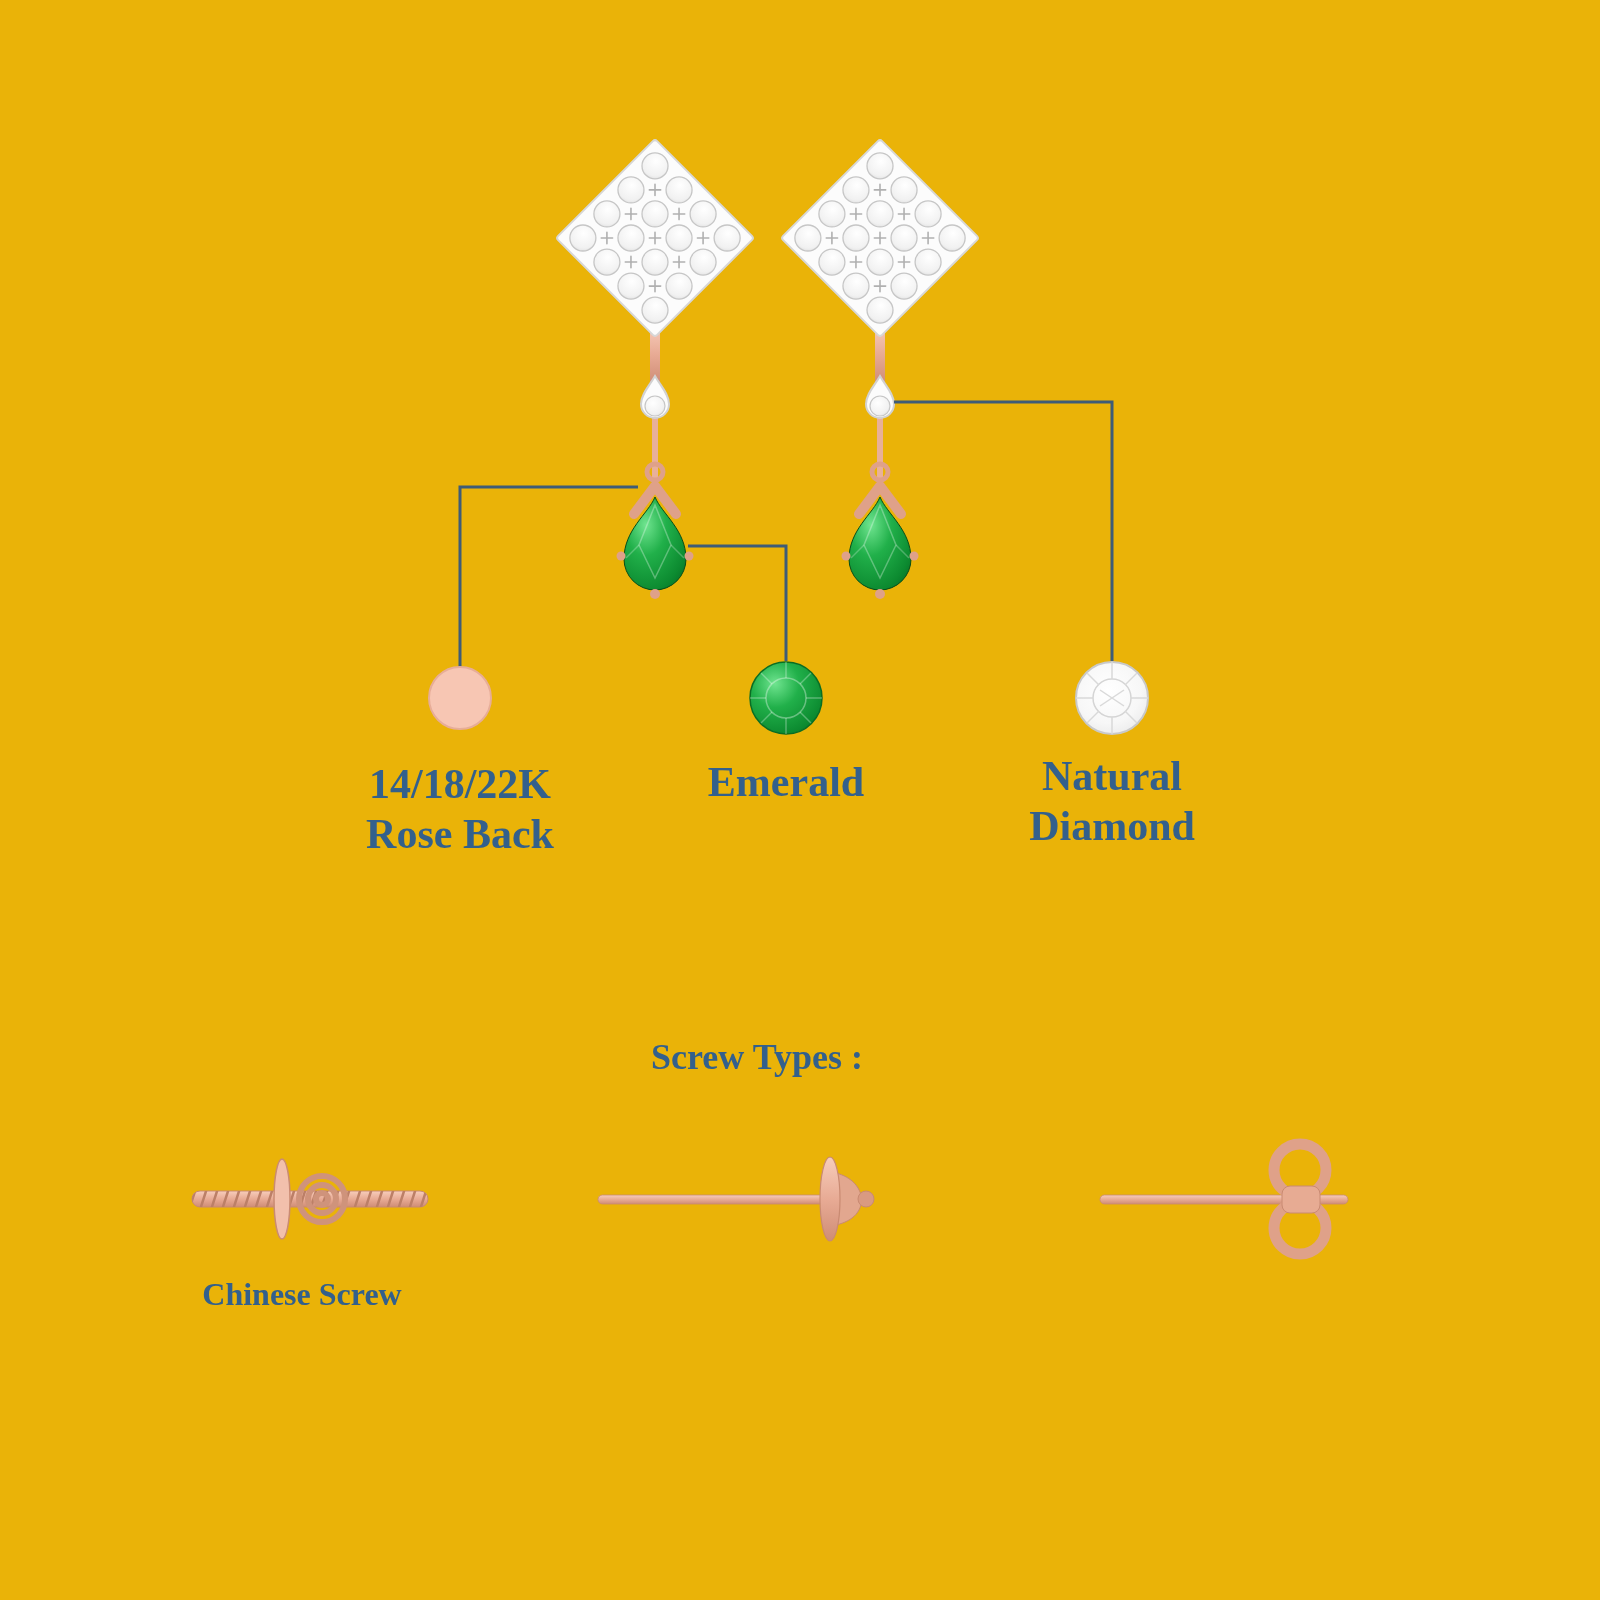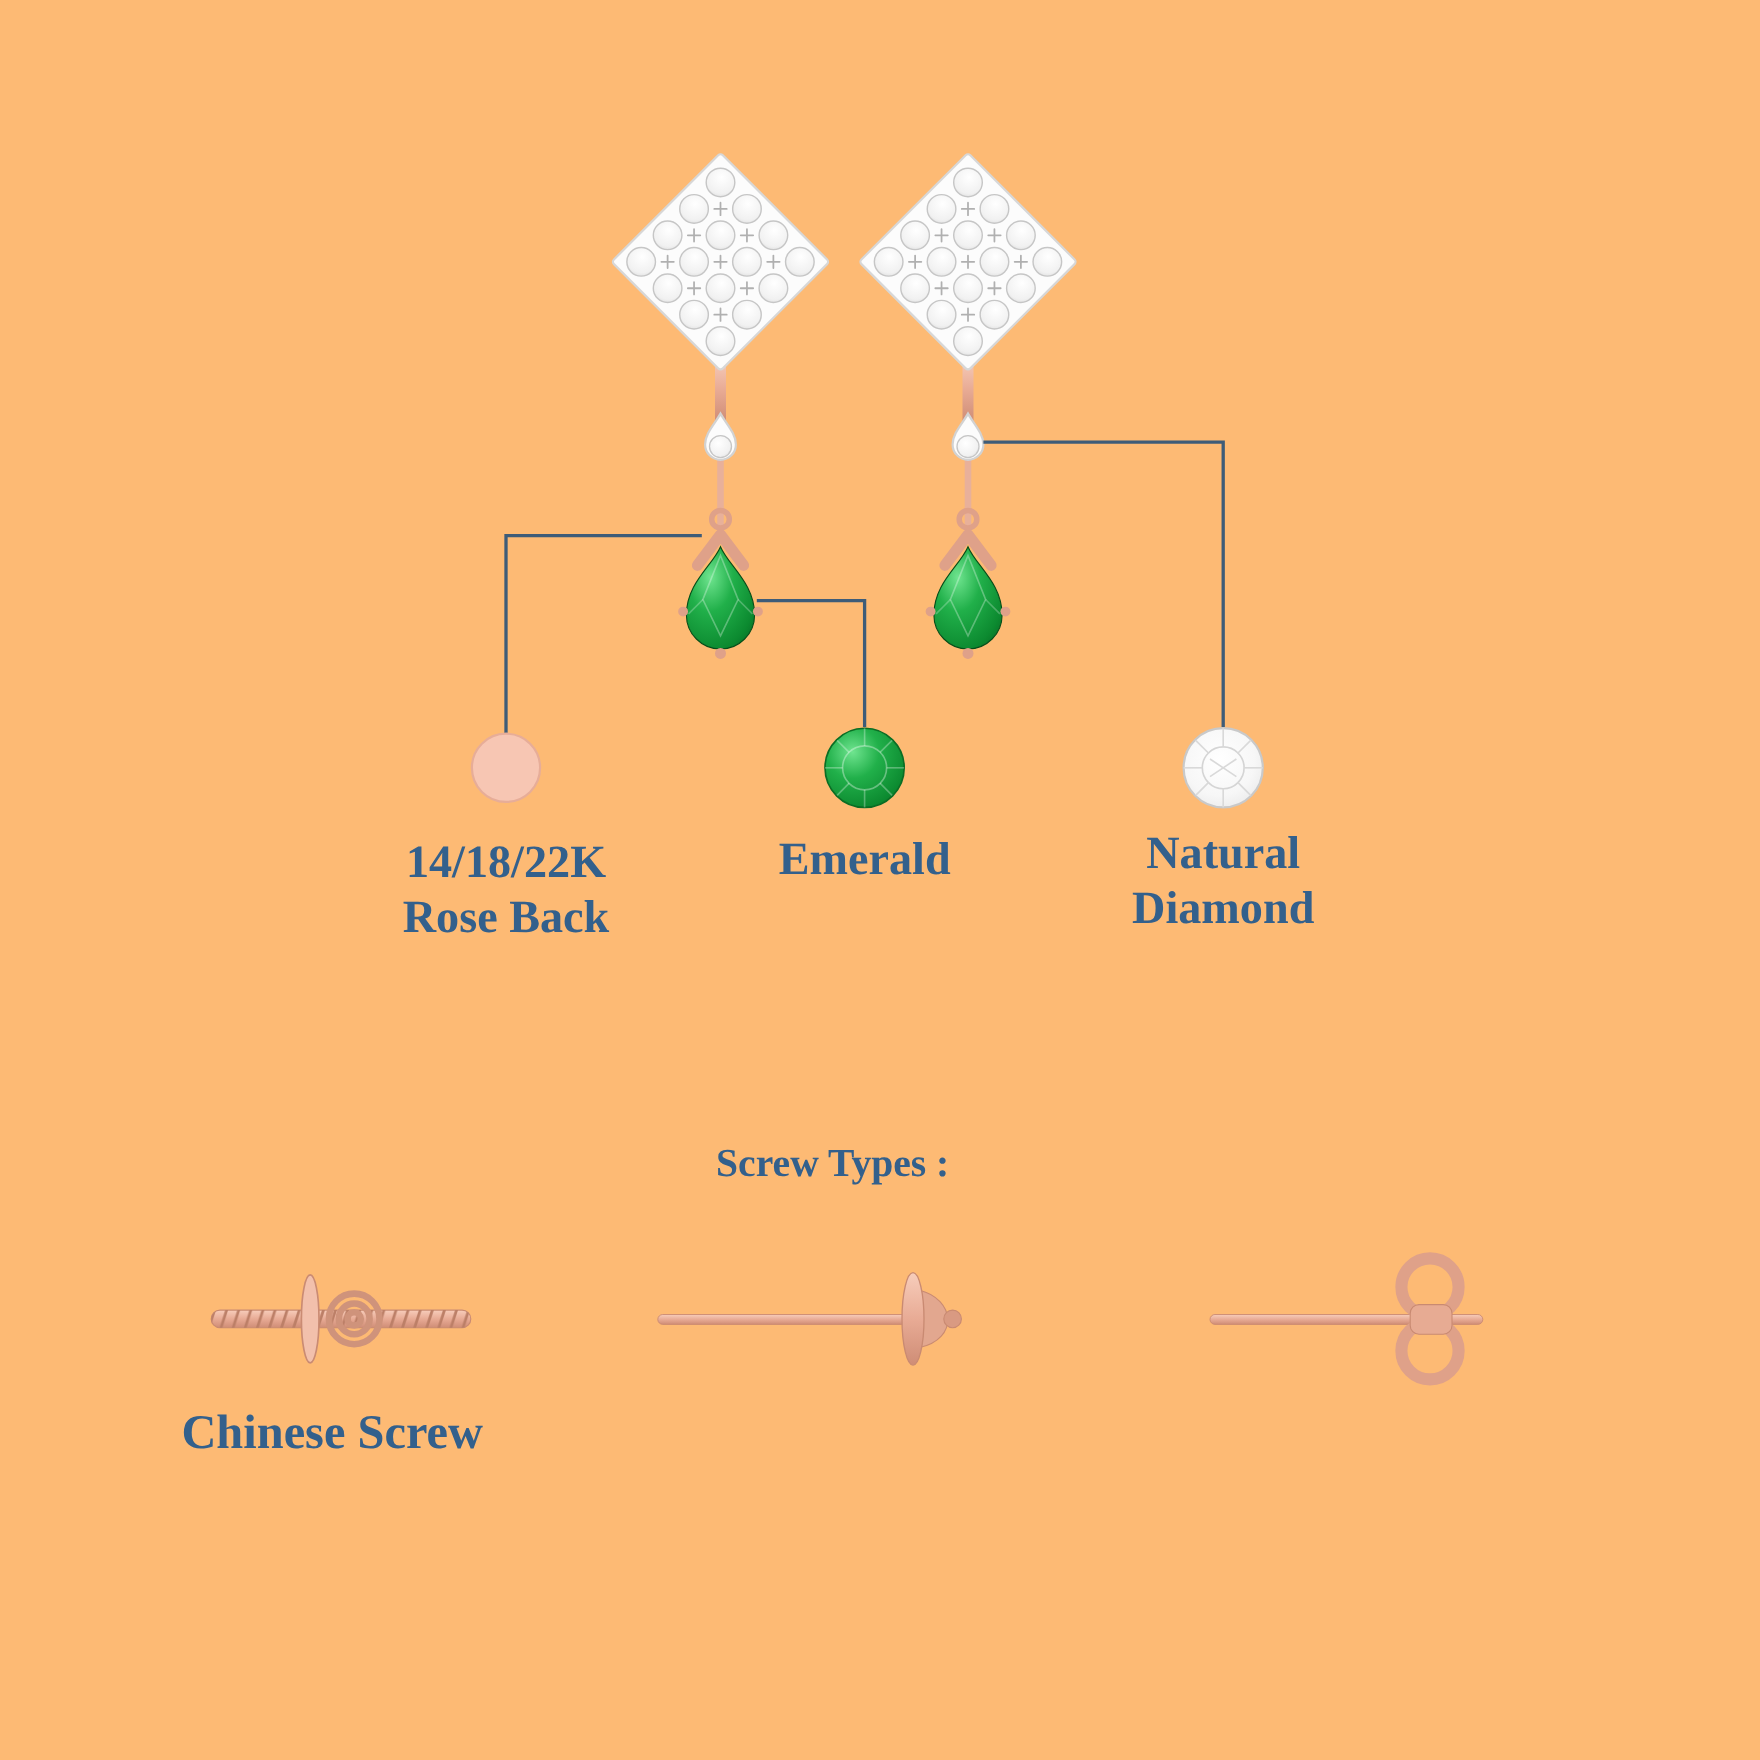--- a/index.html
+++ b/index.html
@@ -1,37 +1,37 @@
 <!DOCTYPE html>
 <html><head>
 <meta charset="utf-8">
 <style>
   html,body{margin:0;padding:0;}
   body{background:#f6f6f5;}
   #root{
     position:relative;
     width:1600px;
     height:1600px;
-    background:#fdba74;
+    background:#eab308;
     overflow:hidden;
     font-family:"Liberation Serif", serif;
   }
   svg.art{position:absolute;left:0;top:0;display:block;}
   .label{
     position:absolute;
     transform:translateX(-50%);
     text-align:center;
     font-weight:700;
     color:#33608c;
     white-space:nowrap;
   }
   .material-label{font-size:42px;line-height:1.18;}
   .material-label span{display:block;}
   .heading{font-size:36px;}
-  .screw-label{font-size:44px;}
+  .screw-label{font-size:32px;}
 </style>
 </head>
 <body>
 
 <div id="root">
 
   <svg class="art" width="1600" height="1600" viewBox="0 0 1600 1600">
     <defs>
       <linearGradient id="rose" x1="0" y1="0" x2="0" y2="1">
         <stop offset="0" stop-color="#f7cdbb"></stop>

